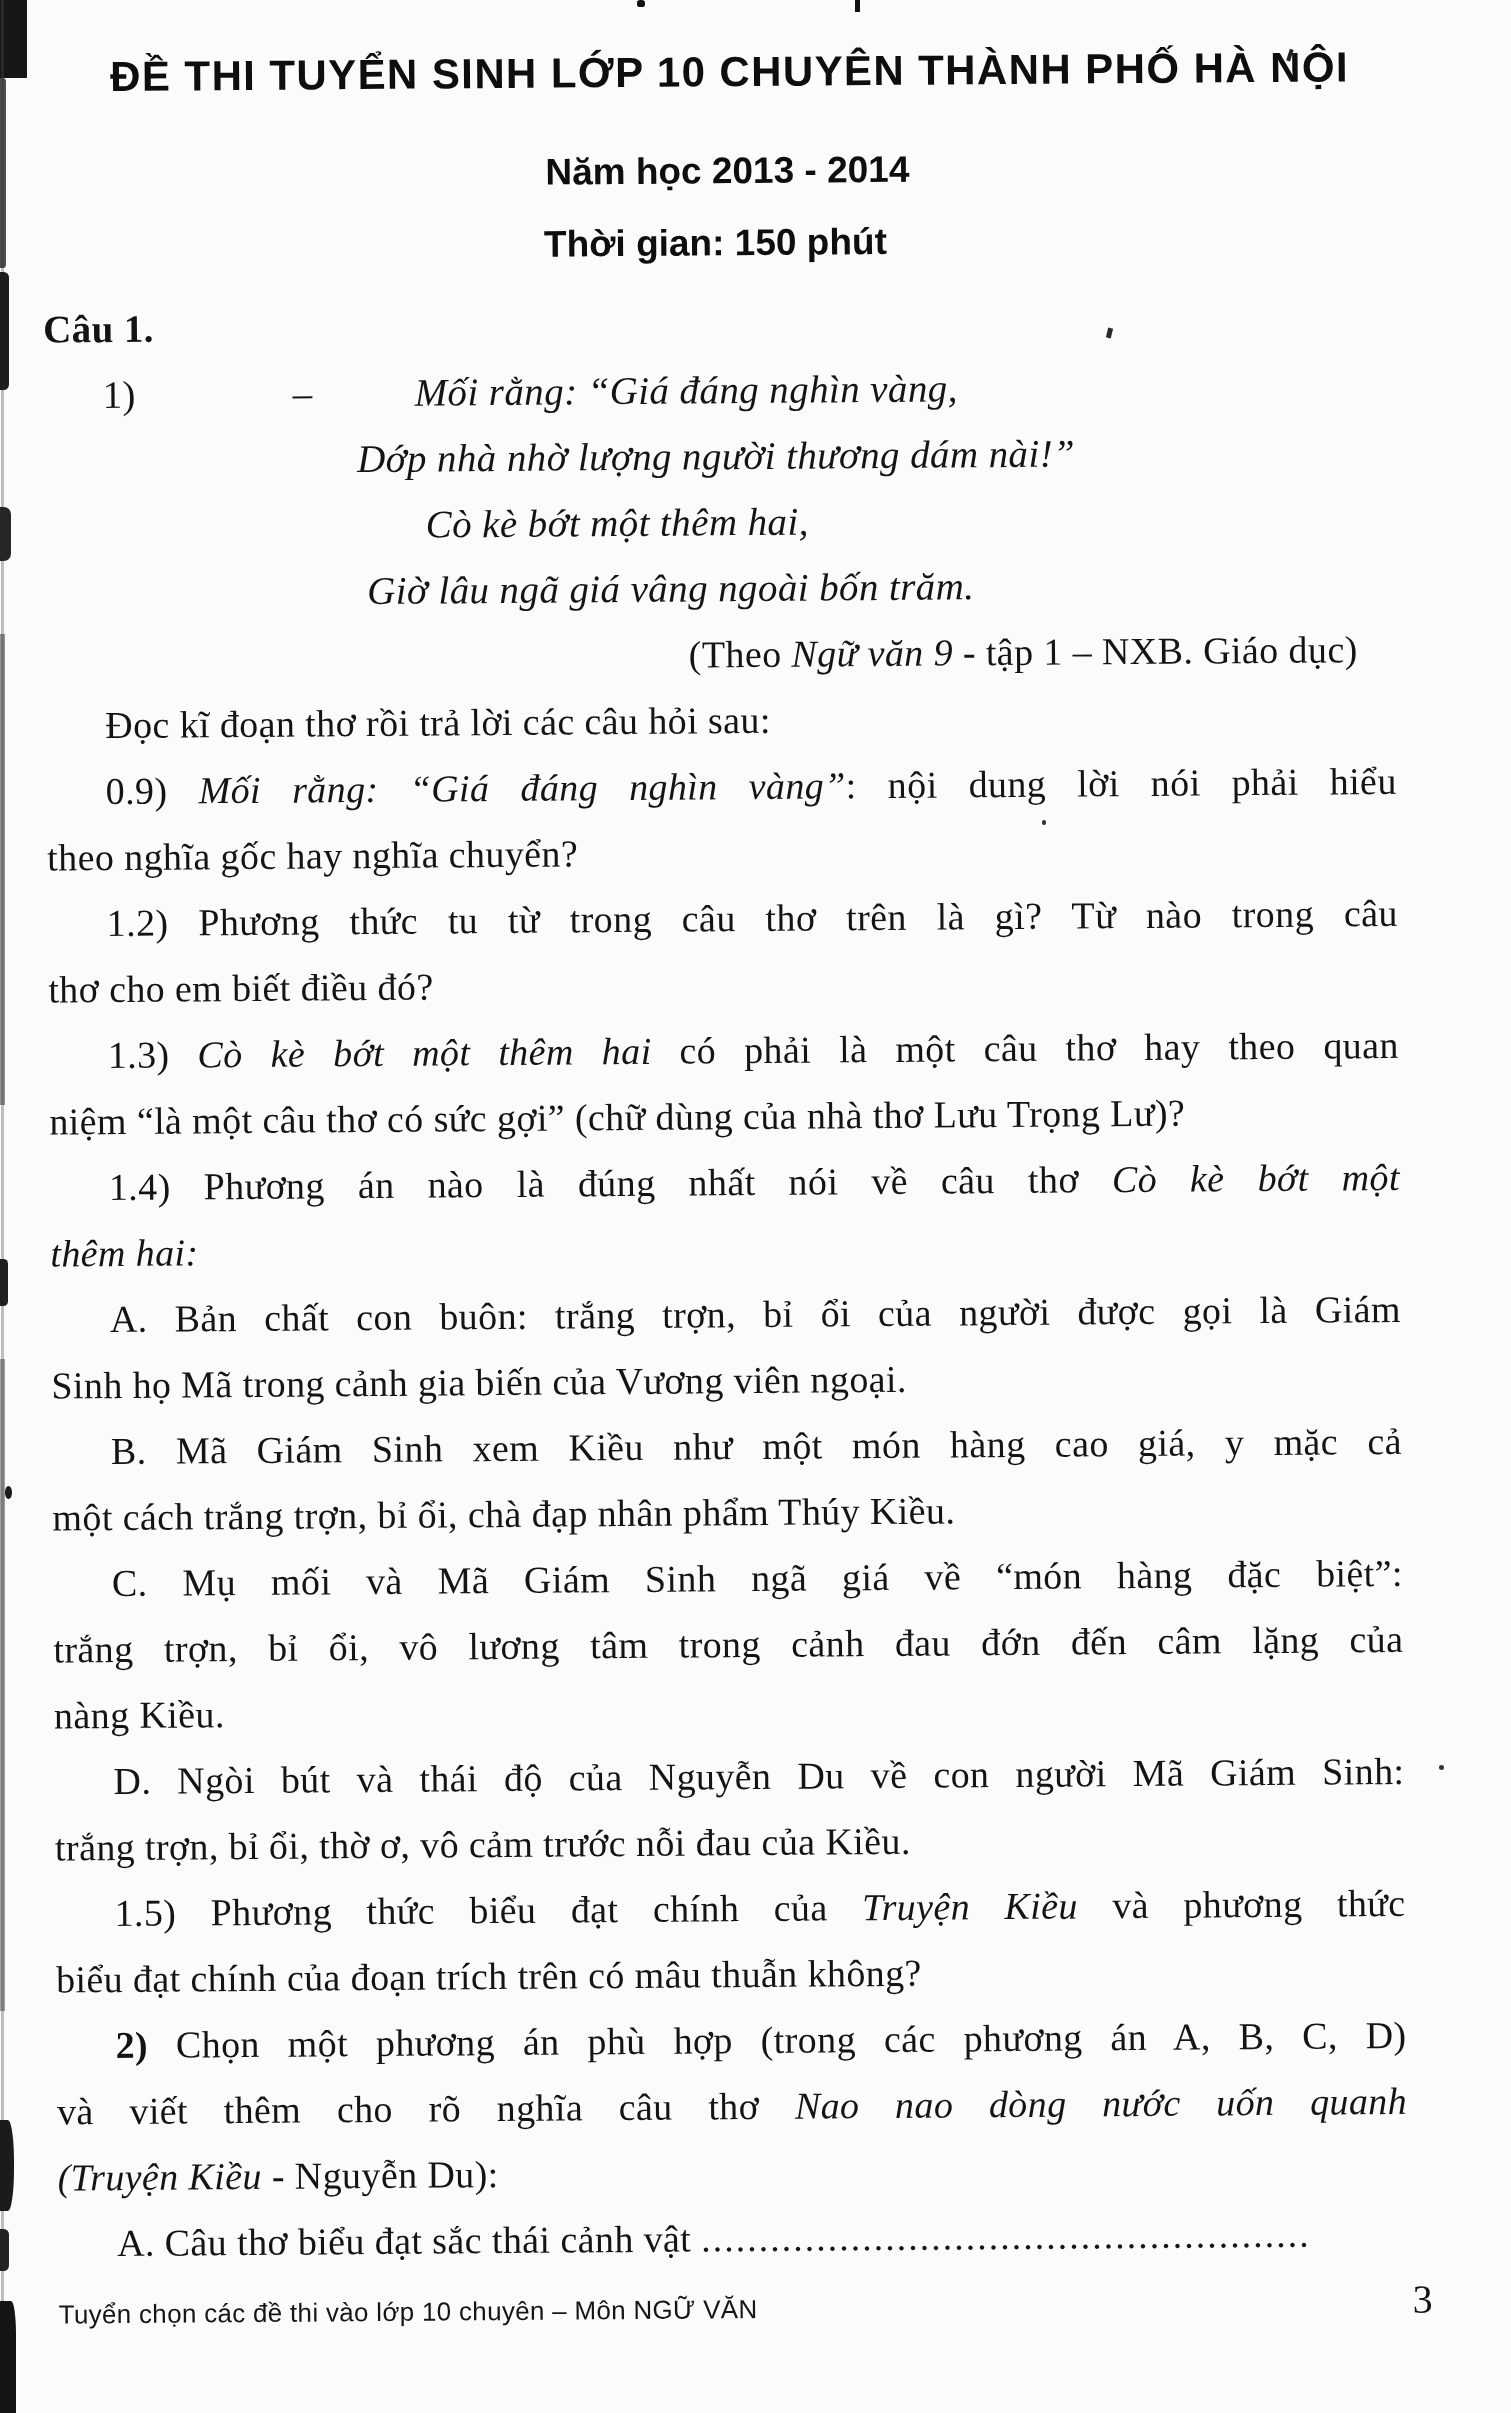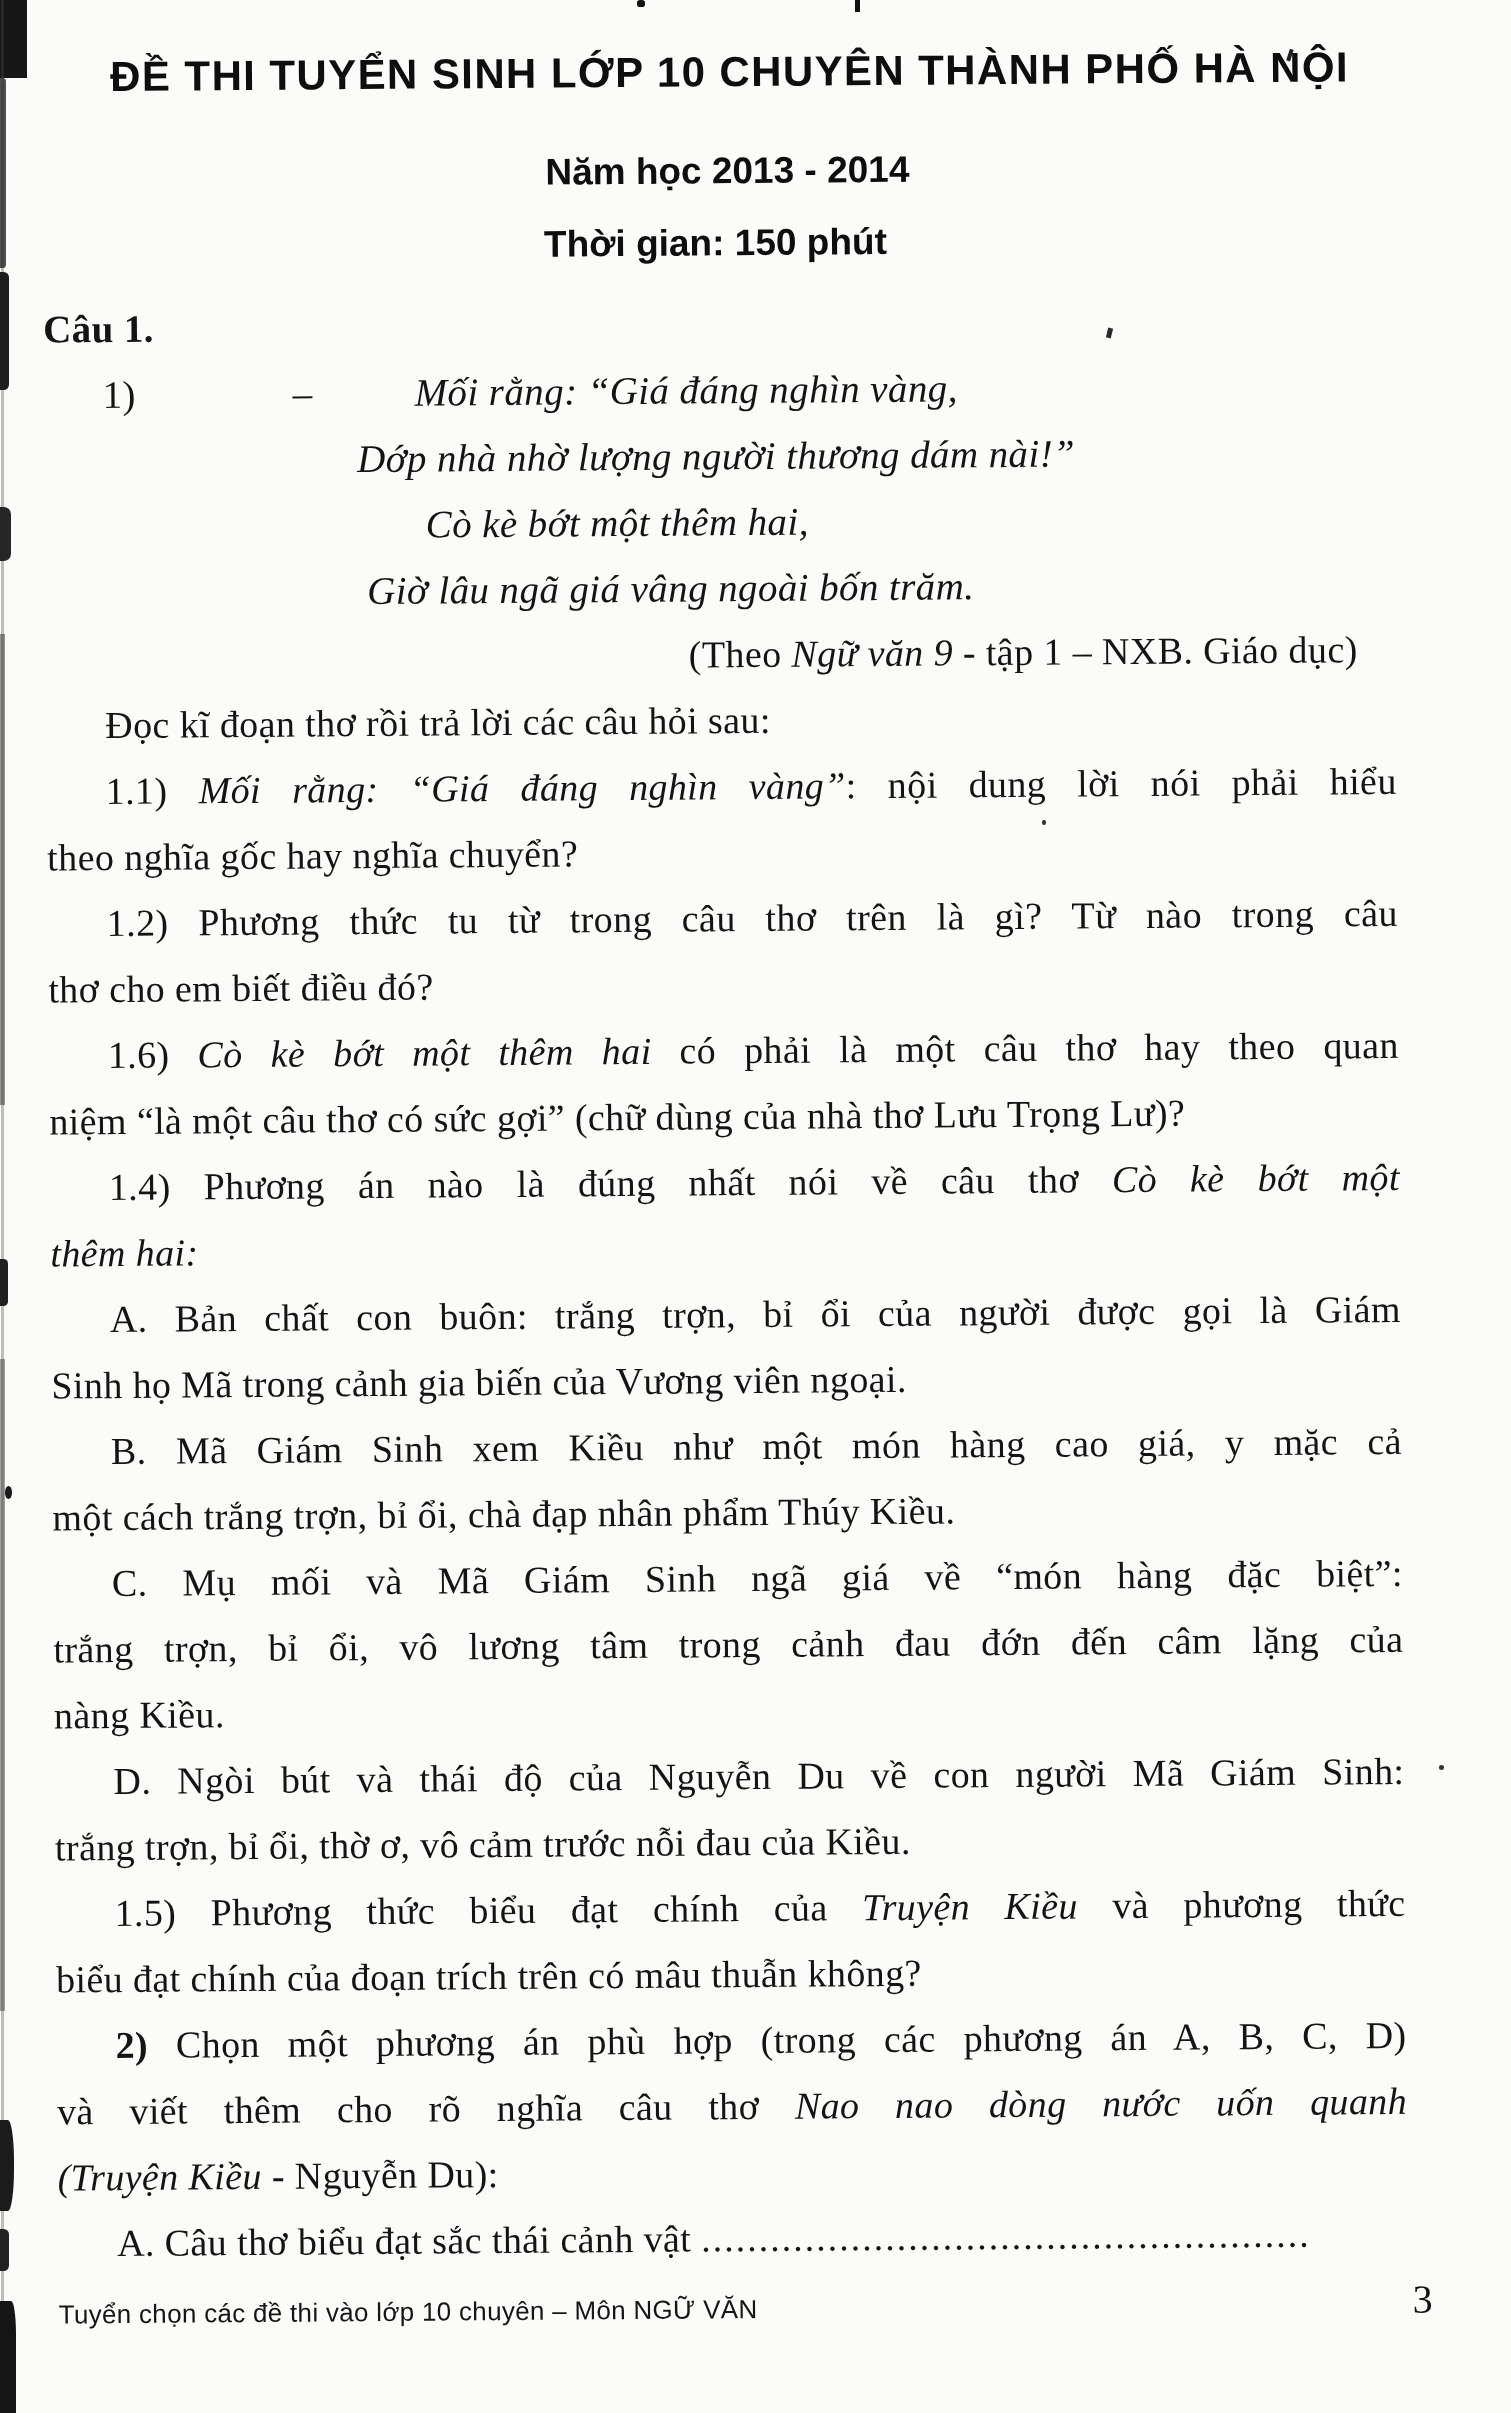--- a/index.html
+++ b/index.html
@@ -110,25 +110,25 @@
       <span class="p-num">1)</span><span class="p-dash">–</span><span class="i">Mối rằng: “Giá đáng nghìn vàng,</span>
     </div>
     <div class="line poem-line pl2 i">Dớp nhà nhờ lượng người thương dám nài!”</div>
     <div class="line poem-line pl3 i">Cò kè bớt một thêm hai,</div>
     <div class="line poem-line pl4 i">Giờ lâu ngã giá vâng ngoài bốn trăm.</div>
 
     <div class="line src"><span>(Theo </span><span class="i">Ngữ văn 9</span><span> - tập 1 – NXB. Giáo dục)</span></div>
 
     <div>
         <div class="line ind"><span class="">Đọc kĩ đoạn thơ rồi trả lời các câu hỏi sau:</span></div>
-        <div class="line ind j"><span class="">1.1) </span><span class="i">Mối rằng: “Giá đáng nghìn vàng”</span><span class="">: nội dung lời nói phải hiểu</span></div>
+        <div class="line ind j"><span class="">0.9) </span><span class="i">Mối rằng: “Giá đáng nghìn vàng”</span><span class="">: nội dung lời nói phải hiểu</span></div>
         <div class="line"><span class="">theo nghĩa gốc hay nghĩa chuyển?</span></div>
         <div class="line ind j"><span class="">1.2) Phương thức tu từ trong câu thơ trên là gì? Từ nào trong câu</span></div>
         <div class="line"><span class="">thơ cho em biết điều đó?</span></div>
-        <div class="line ind j"><span class="">1.6) </span><span class="i">Cò kè bớt một thêm hai</span><span class=""> có phải là một câu thơ hay theo quan</span></div>
+        <div class="line ind j"><span class="">1.3) </span><span class="i">Cò kè bớt một thêm hai</span><span class=""> có phải là một câu thơ hay theo quan</span></div>
         <div class="line"><span class="">niệm “là một câu thơ có sức gợi” (chữ dùng của nhà thơ Lưu Trọng Lư)?</span></div>
         <div class="line ind j"><span class="">1.4) Phương án nào là đúng nhất nói về câu thơ </span><span class="i">Cò kè bớt một</span></div>
         <div class="line"><span class="i">thêm hai:</span></div>
         <div class="line ind j"><span class="">A. Bản chất con buôn: trắng trợn, bỉ ổi của người được gọi là Giám</span></div>
         <div class="line"><span class="">Sinh họ Mã trong cảnh gia biến của Vương viên ngoại.</span></div>
         <div class="line ind j"><span class="">B. Mã Giám Sinh xem Kiều như một món hàng cao giá, y mặc cả</span></div>
         <div class="line"><span class="">một cách trắng trợn, bỉ ổi, chà đạp nhân phẩm Thúy Kiều.</span></div>
         <div class="line ind j"><span class="">C. Mụ mối và Mã Giám Sinh ngã giá về “món hàng đặc biệt”:</span></div>
         <div class="line j"><span class="">trắng trợn, bỉ ổi, vô lương tâm trong cảnh đau đớn đến câm lặng của</span></div>
         <div class="line"><span class="">nàng Kiều.</span></div>

